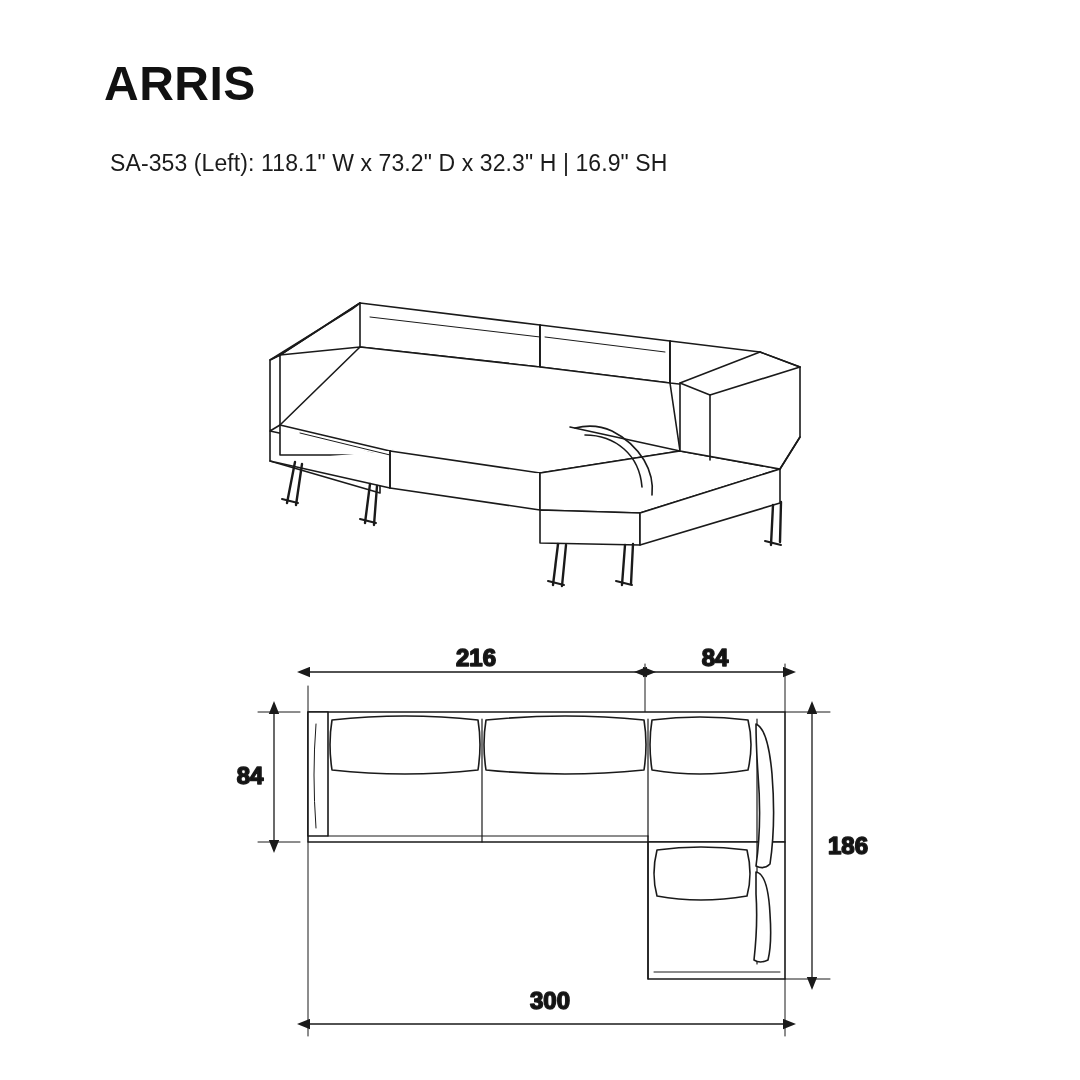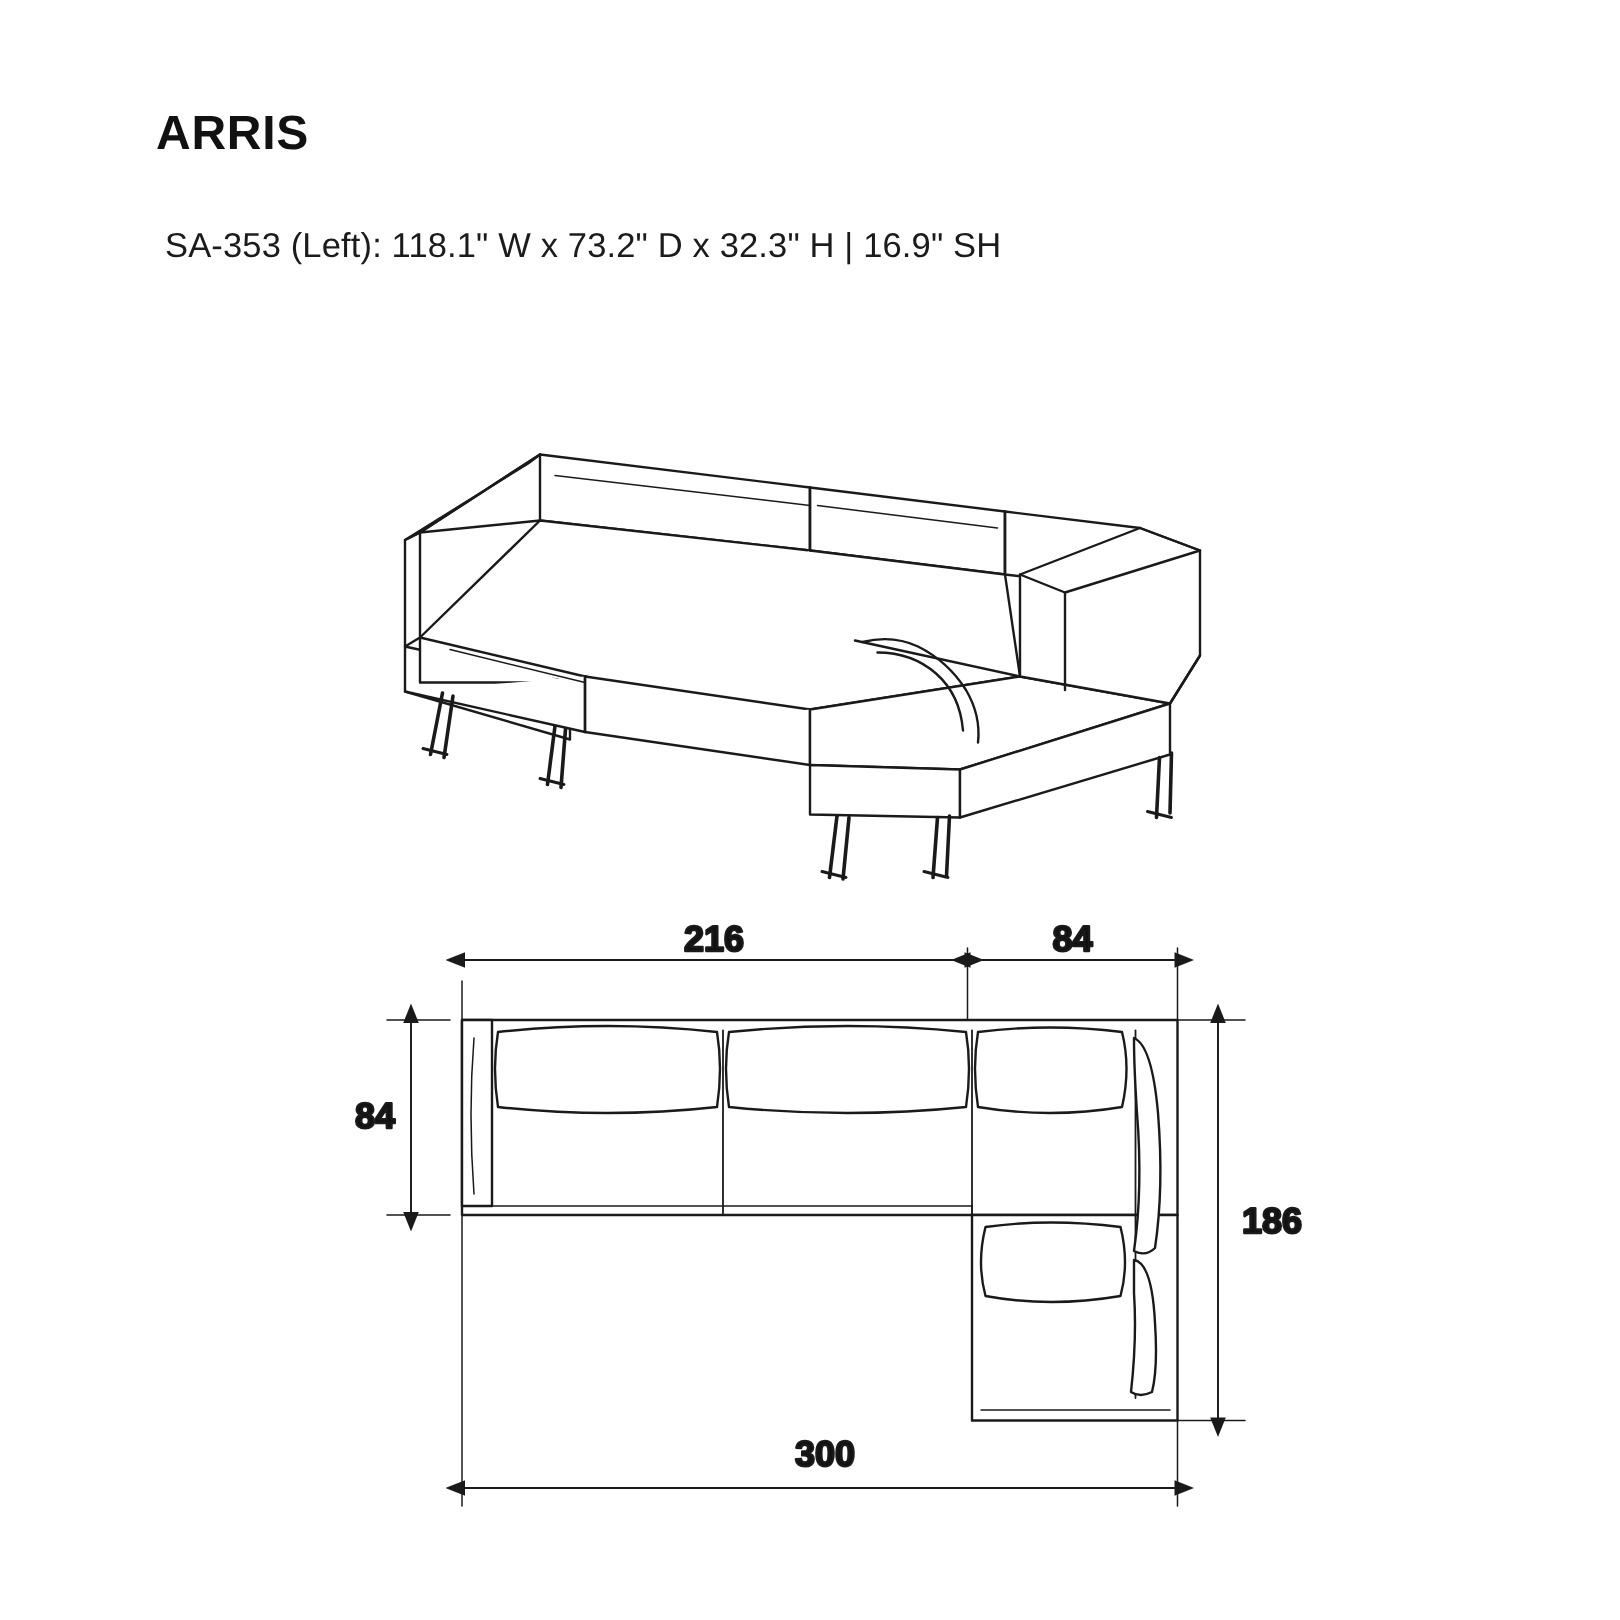--- a/index.html
+++ b/index.html
@@ -16,22 +16,22 @@
     overflow: hidden;
   }
   .sheet {
     position: absolute;
     inset: 0;
     background: #ffffff;
   }
   .title {
     position: absolute;
     left: 104px;
-    top: 72px;
-    font-size: 32px;
+    top: 59px;
+    font-size: 48px;
     font-weight: bold;
     letter-spacing: 0.5px;
     line-height: 1.05;
     color: #111111;
   }
   .subtitle {
     position: absolute;
     left: 110px;
     top: 150px;
     font-size: 23px;
@@ -42,21 +42,21 @@
   .perspective-view {
     position: absolute;
     left: 240px;
     top: 255px;
     width: 620px;
     height: 340px;
   }
   .plan-view {
     position: absolute;
     left: 220px;
-    top: 592px;
+    top: 624px;
     width: 700px;
     height: 430px;
   }
   svg { display: block; overflow: visible; }
   .dimlabel {
     font-family: "Liberation Sans", sans-serif;
     font-size: 24px;
     font-weight: bold;
     fill: #111111;
   }

